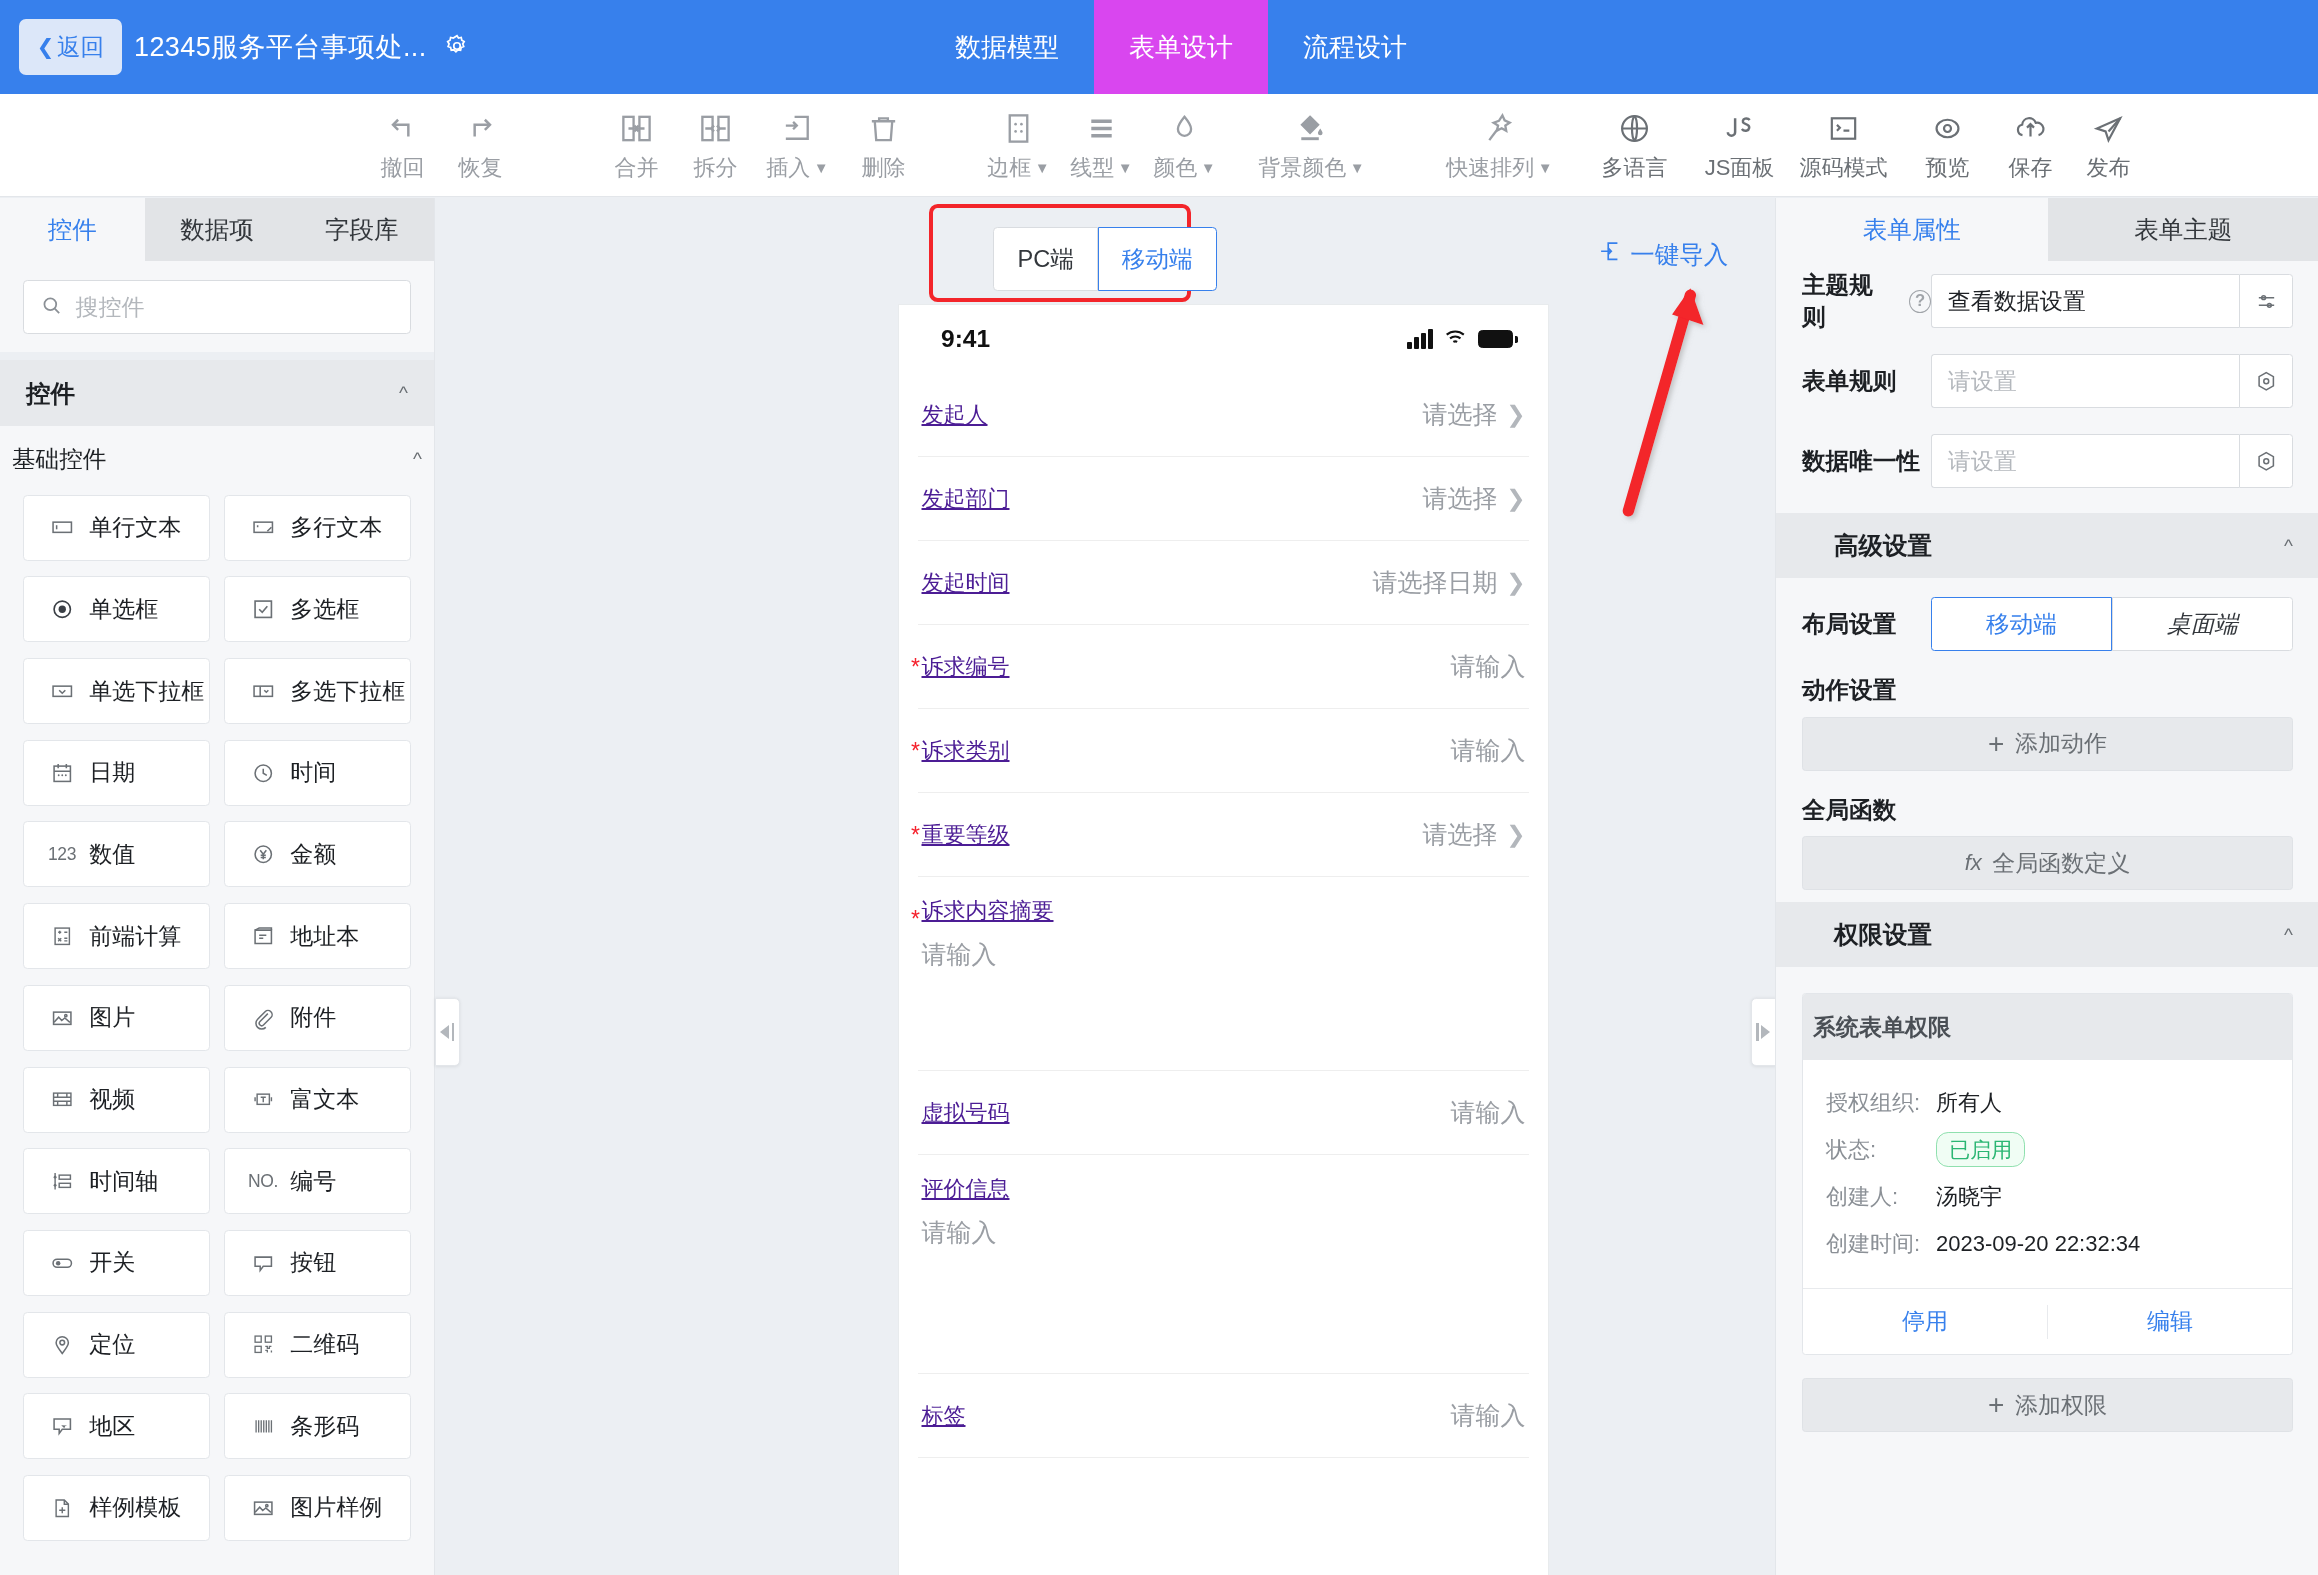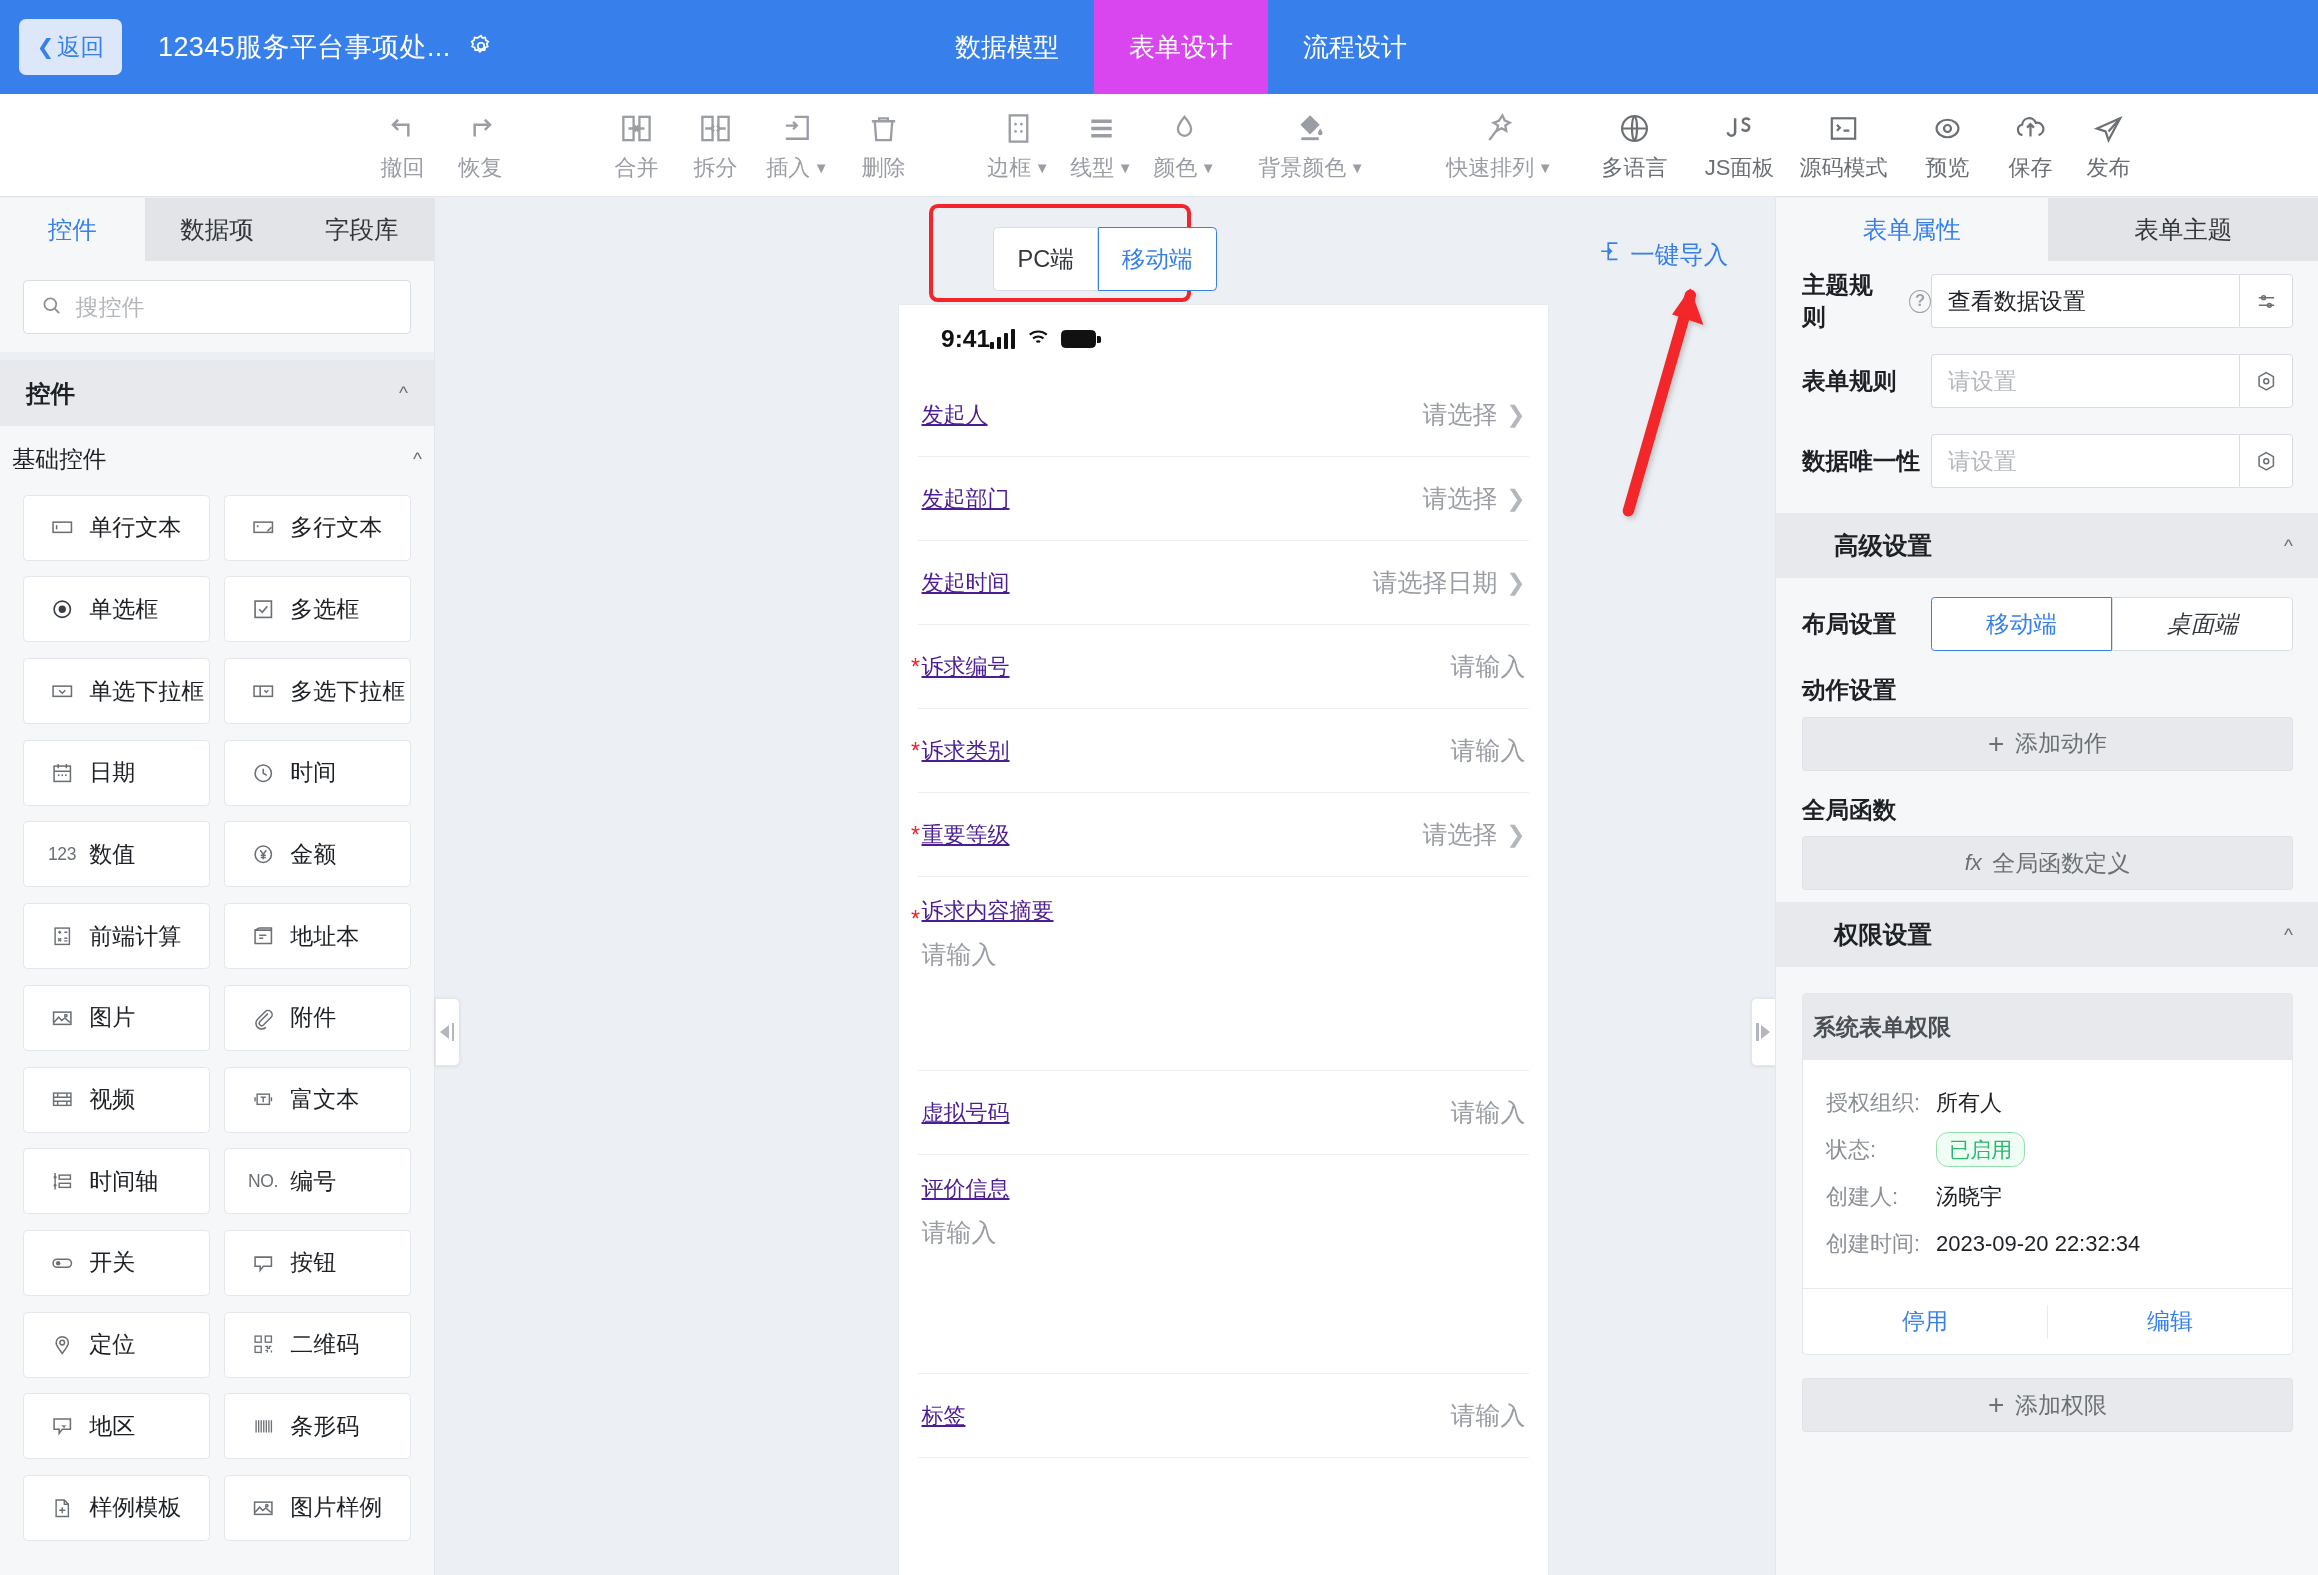--- a/index.html
+++ b/index.html
@@ -16,21 +16,21 @@
     background: #3780ec; display: flex; align-items: center;
   }
   .back-btn {
     margin-left: 19px; width: 103px; height: 56px;
     background: #dce7f9; border-radius: 7px;
     display: flex; align-items: center; justify-content: center;
     color: #3780ec; font-size: 23.6px; cursor: pointer;
   }
   .back-btn .chev { font-size: 21px; margin-right: 2.6px; }
   .app-title {
-    margin-left: 36px; color: #ffffff; font-size: 27px; letter-spacing: 0.4px;
+    margin-left: 12px; color: #ffffff; font-size: 27px; letter-spacing: 0.4px;
   }
   .gear-wrap { margin-left: 17.5px; cursor: pointer; }
   .topbar-tabs {
     position: absolute; left: 920px; top: 0; height: 94px; display: flex;
   }
   .topbar-tab {
     height: 94px; padding: 0 35px; display: flex; align-items: center;
     justify-content: center; color: #ffffff; font-size: 26px; cursor: pointer;
     min-width: 147px;
   }
@@ -122,21 +122,21 @@
   .redbox {
     position: absolute; left: 929px; top: 204px; width: 262px; height: 98px;
     border: 4.4px solid #f3252a; border-radius: 8.7px; pointer-events: none;
   }
 
   .phone {
     position: absolute; top: 107px; left: 464px; width: 649px; height: 1276px;
     background: #ffffff; box-shadow: 0 0 0 0.9px #e8eaed;
   }
   .phone-status {
-    height: 68px; display: flex; align-items: center; justify-content: flex-start;
+    height: 68px; display: flex; align-items: center; justify-content: space-between;
     padding: 0 35px 0 42px;
   }
   .phone-time { font-size: 24.5px; font-weight: bold; color: #111; }
   .phone-icons { display: flex; align-items: center; gap: 10.5px; }
   .bars { display: flex; align-items: flex-end; gap: 2.6px; height: 19px; }
   .bars i { display: block; width: 4.4px; background: #111; border-radius: 0.9px; }
   .bars i:nth-child(1){height:7px}.bars i:nth-child(2){height:11.4px}
   .bars i:nth-child(3){height:15.7px}.bars i:nth-child(4){height:20px}
   .batt {
     width: 35px; height: 18.4px; border: 1.7px solid #111; border-radius: 4.4px;

